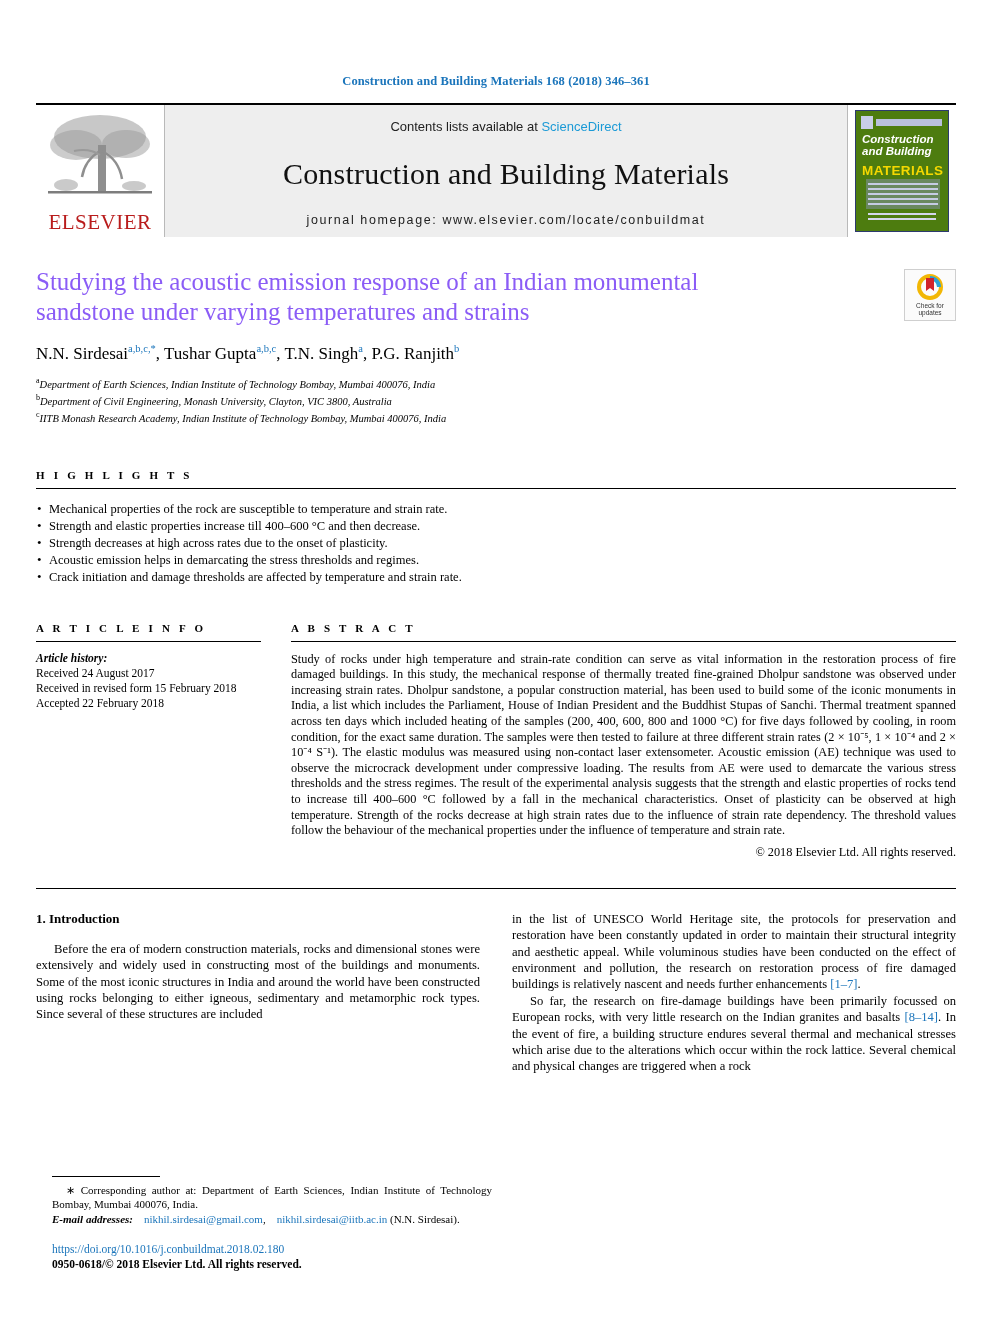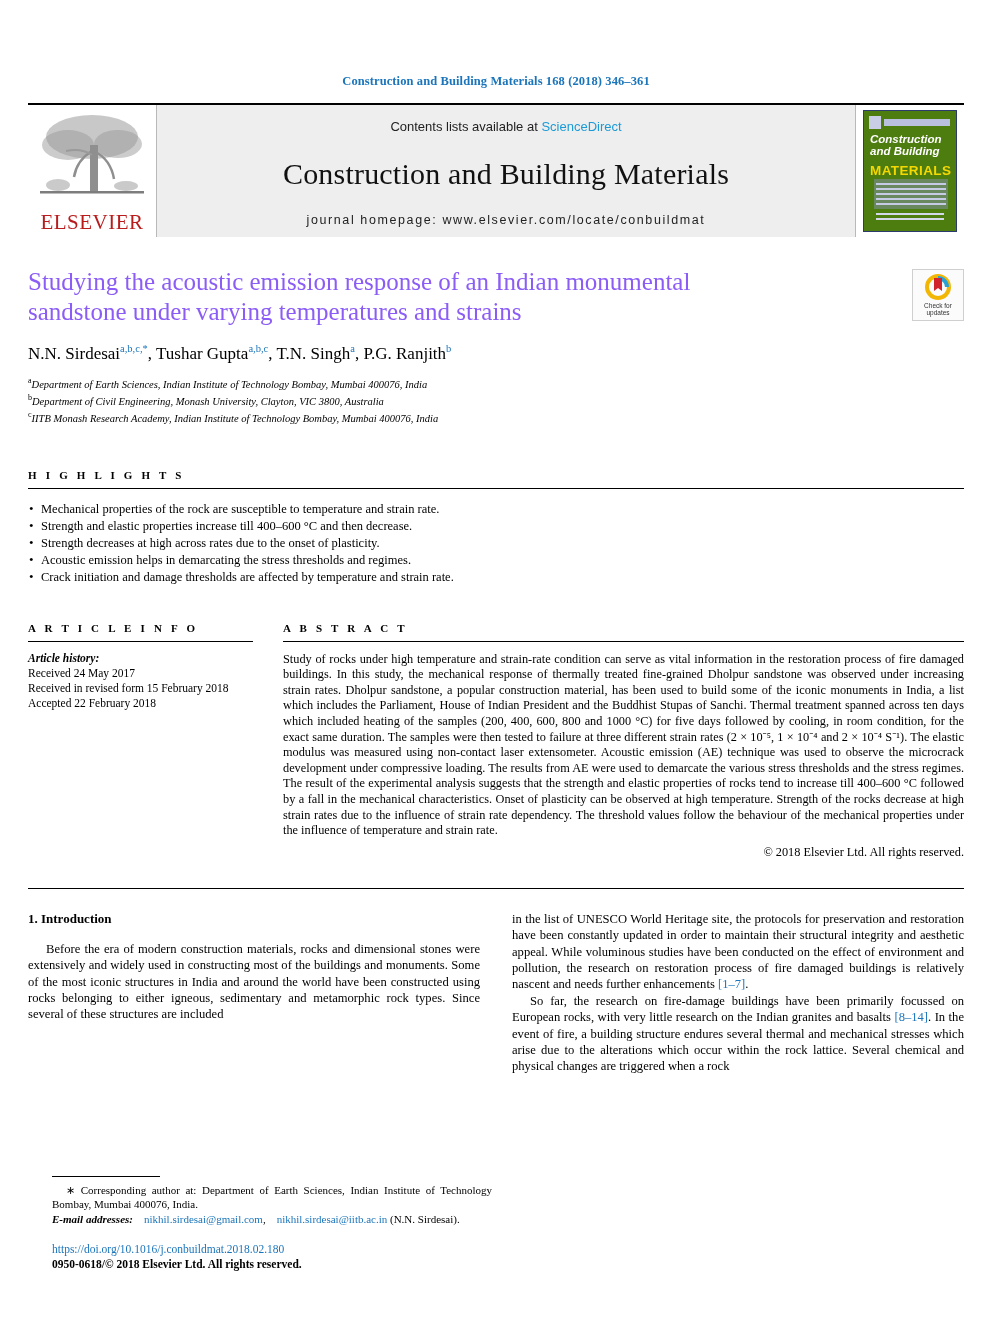--- a/index.html
+++ b/index.html
@@ -13,21 +13,21 @@
     font-family: "Liberation Serif", serif;
     color: #000000;
     position: relative;
     overflow: hidden;
   }
   .page {
     width: 992px;
     height: 1323px;
     position: relative;
     box-sizing: border-box;
-    padding: 0 28px;
+    padding: 0 36px;
   }
 
   
   .runhead {
     text-align: center;
     color: #1b75bb;
     font-size: 12.5px;
     font-weight: bold;
     font-family: "Liberation Serif", serif;
     padding-top: 74px;
@@ -351,21 +351,21 @@
     </ul>
   </div>
 
   <div class="info-abstract">
 
     <div class="col-info">
       <div class="section-head">A R T I C L E   I N F O</div>
       <div class="rule-med"></div>
       <div class="info-body">
         <div class="info-ital">Article history:</div>
-        <div>Received 24 May 2017</div>
+        <div>Received 24 August 2017</div>
         <div>Received in revised form 15 February 2018</div>
         <div>Accepted 22 February 2018</div>
       </div>
     </div>
 
     <div class="col-abs">
       <div class="section-head">A B S T R A C T</div>
       <div class="rule-med"></div>
       <div class="abstract-body">Study of rocks under high temperature and strain-rate condition can serve as vital information in the restoration process of fire damaged buildings. In this study, the mechanical response of thermally treated fine-grained Dholpur sandstone was observed under increasing strain rates. Dholpur sandstone, a popular construction material, has been used to build some of the iconic monuments in India, a list which includes the Parliament, House of Indian President and the Buddhist Stupas of Sanchi. Thermal treatment spanned across ten days which included heating of the samples (200, 400, 600, 800 and 1000 °C) for five days followed by cooling, in room condition, for the exact same duration. The samples were then tested to failure at three different strain rates (2 × 10⁻⁵, 1 × 10⁻⁴ and 2 × 10⁻⁴ S⁻¹). The elastic modulus was measured using non-contact laser extensometer. Acoustic emission (AE) technique was used to observe the microcrack development under compressive loading. The results from AE were used to demarcate the various stress thresholds and the stress regimes. The result of the experimental analysis suggests that the strength and elastic properties of rocks tend to increase till 400–600 °C followed by a fall in the mechanical characteristics. Onset of plasticity can be observed at high temperature. Strength of the rocks decrease at high strain rates due to the influence of strain rate dependency. The threshold values follow the behaviour of the mechanical properties under the influence of temperature and strain rate.</div>
       <div class="copyright">© 2018 Elsevier Ltd. All rights reserved.</div>

